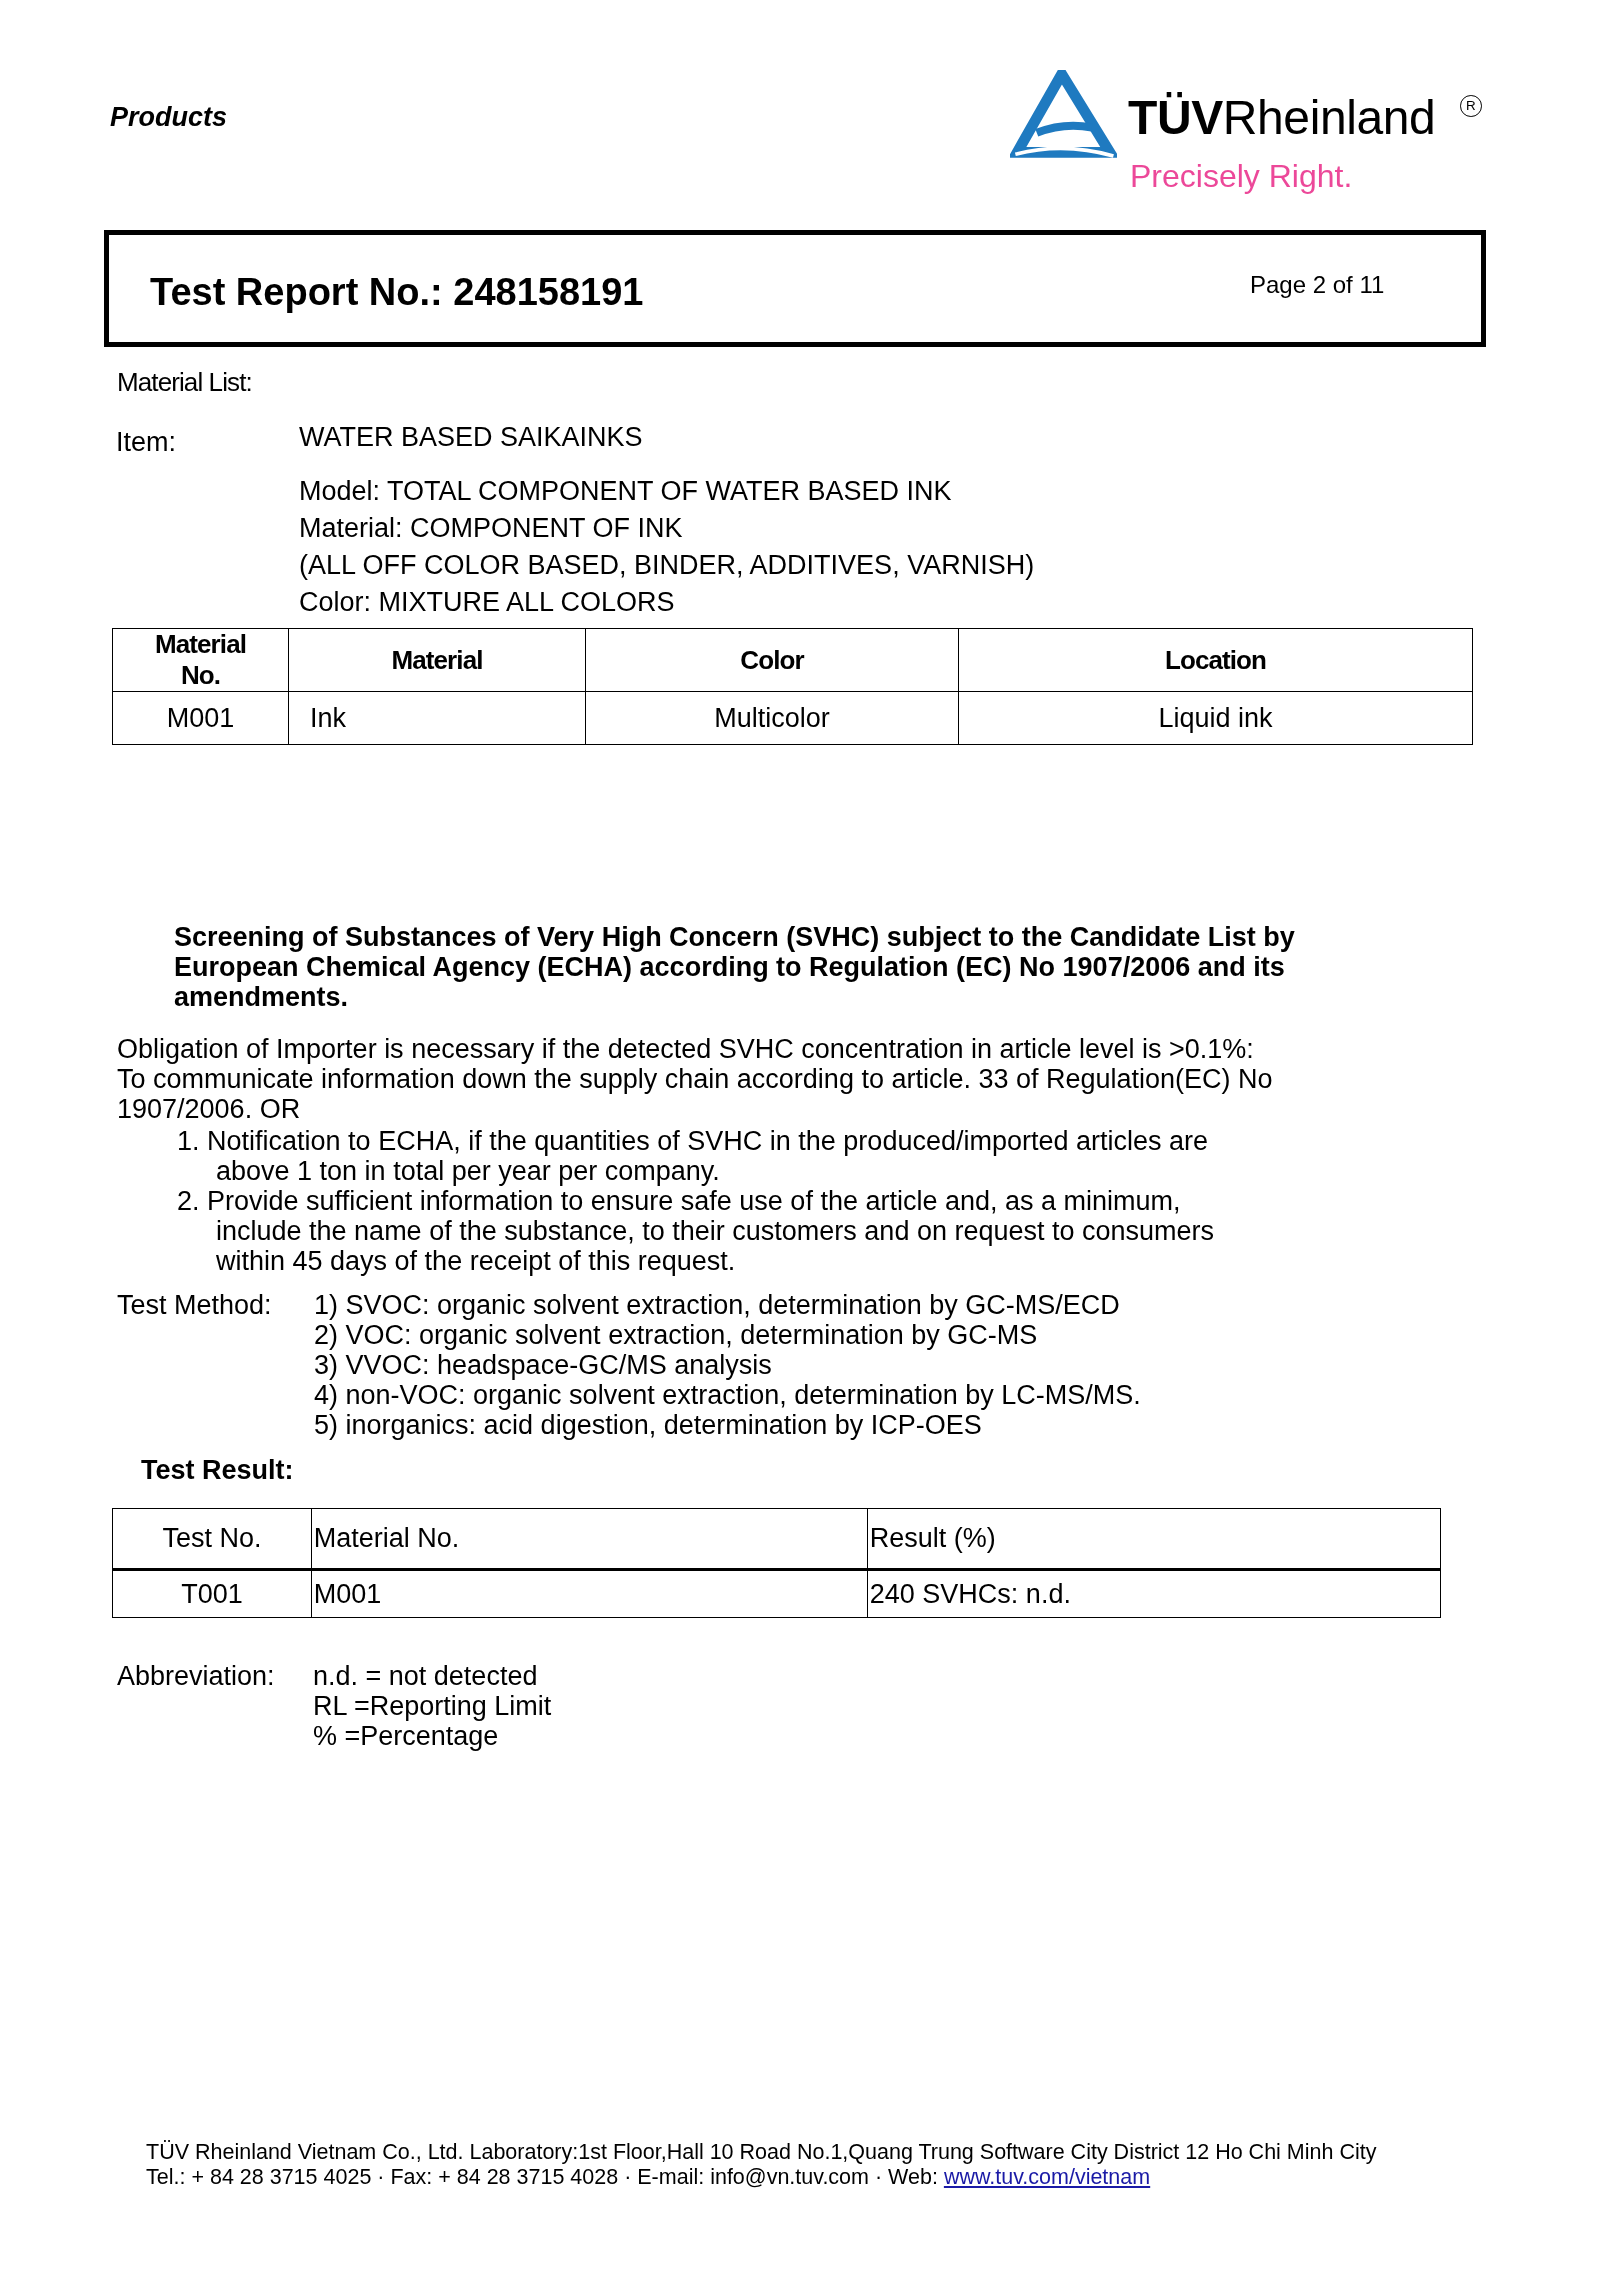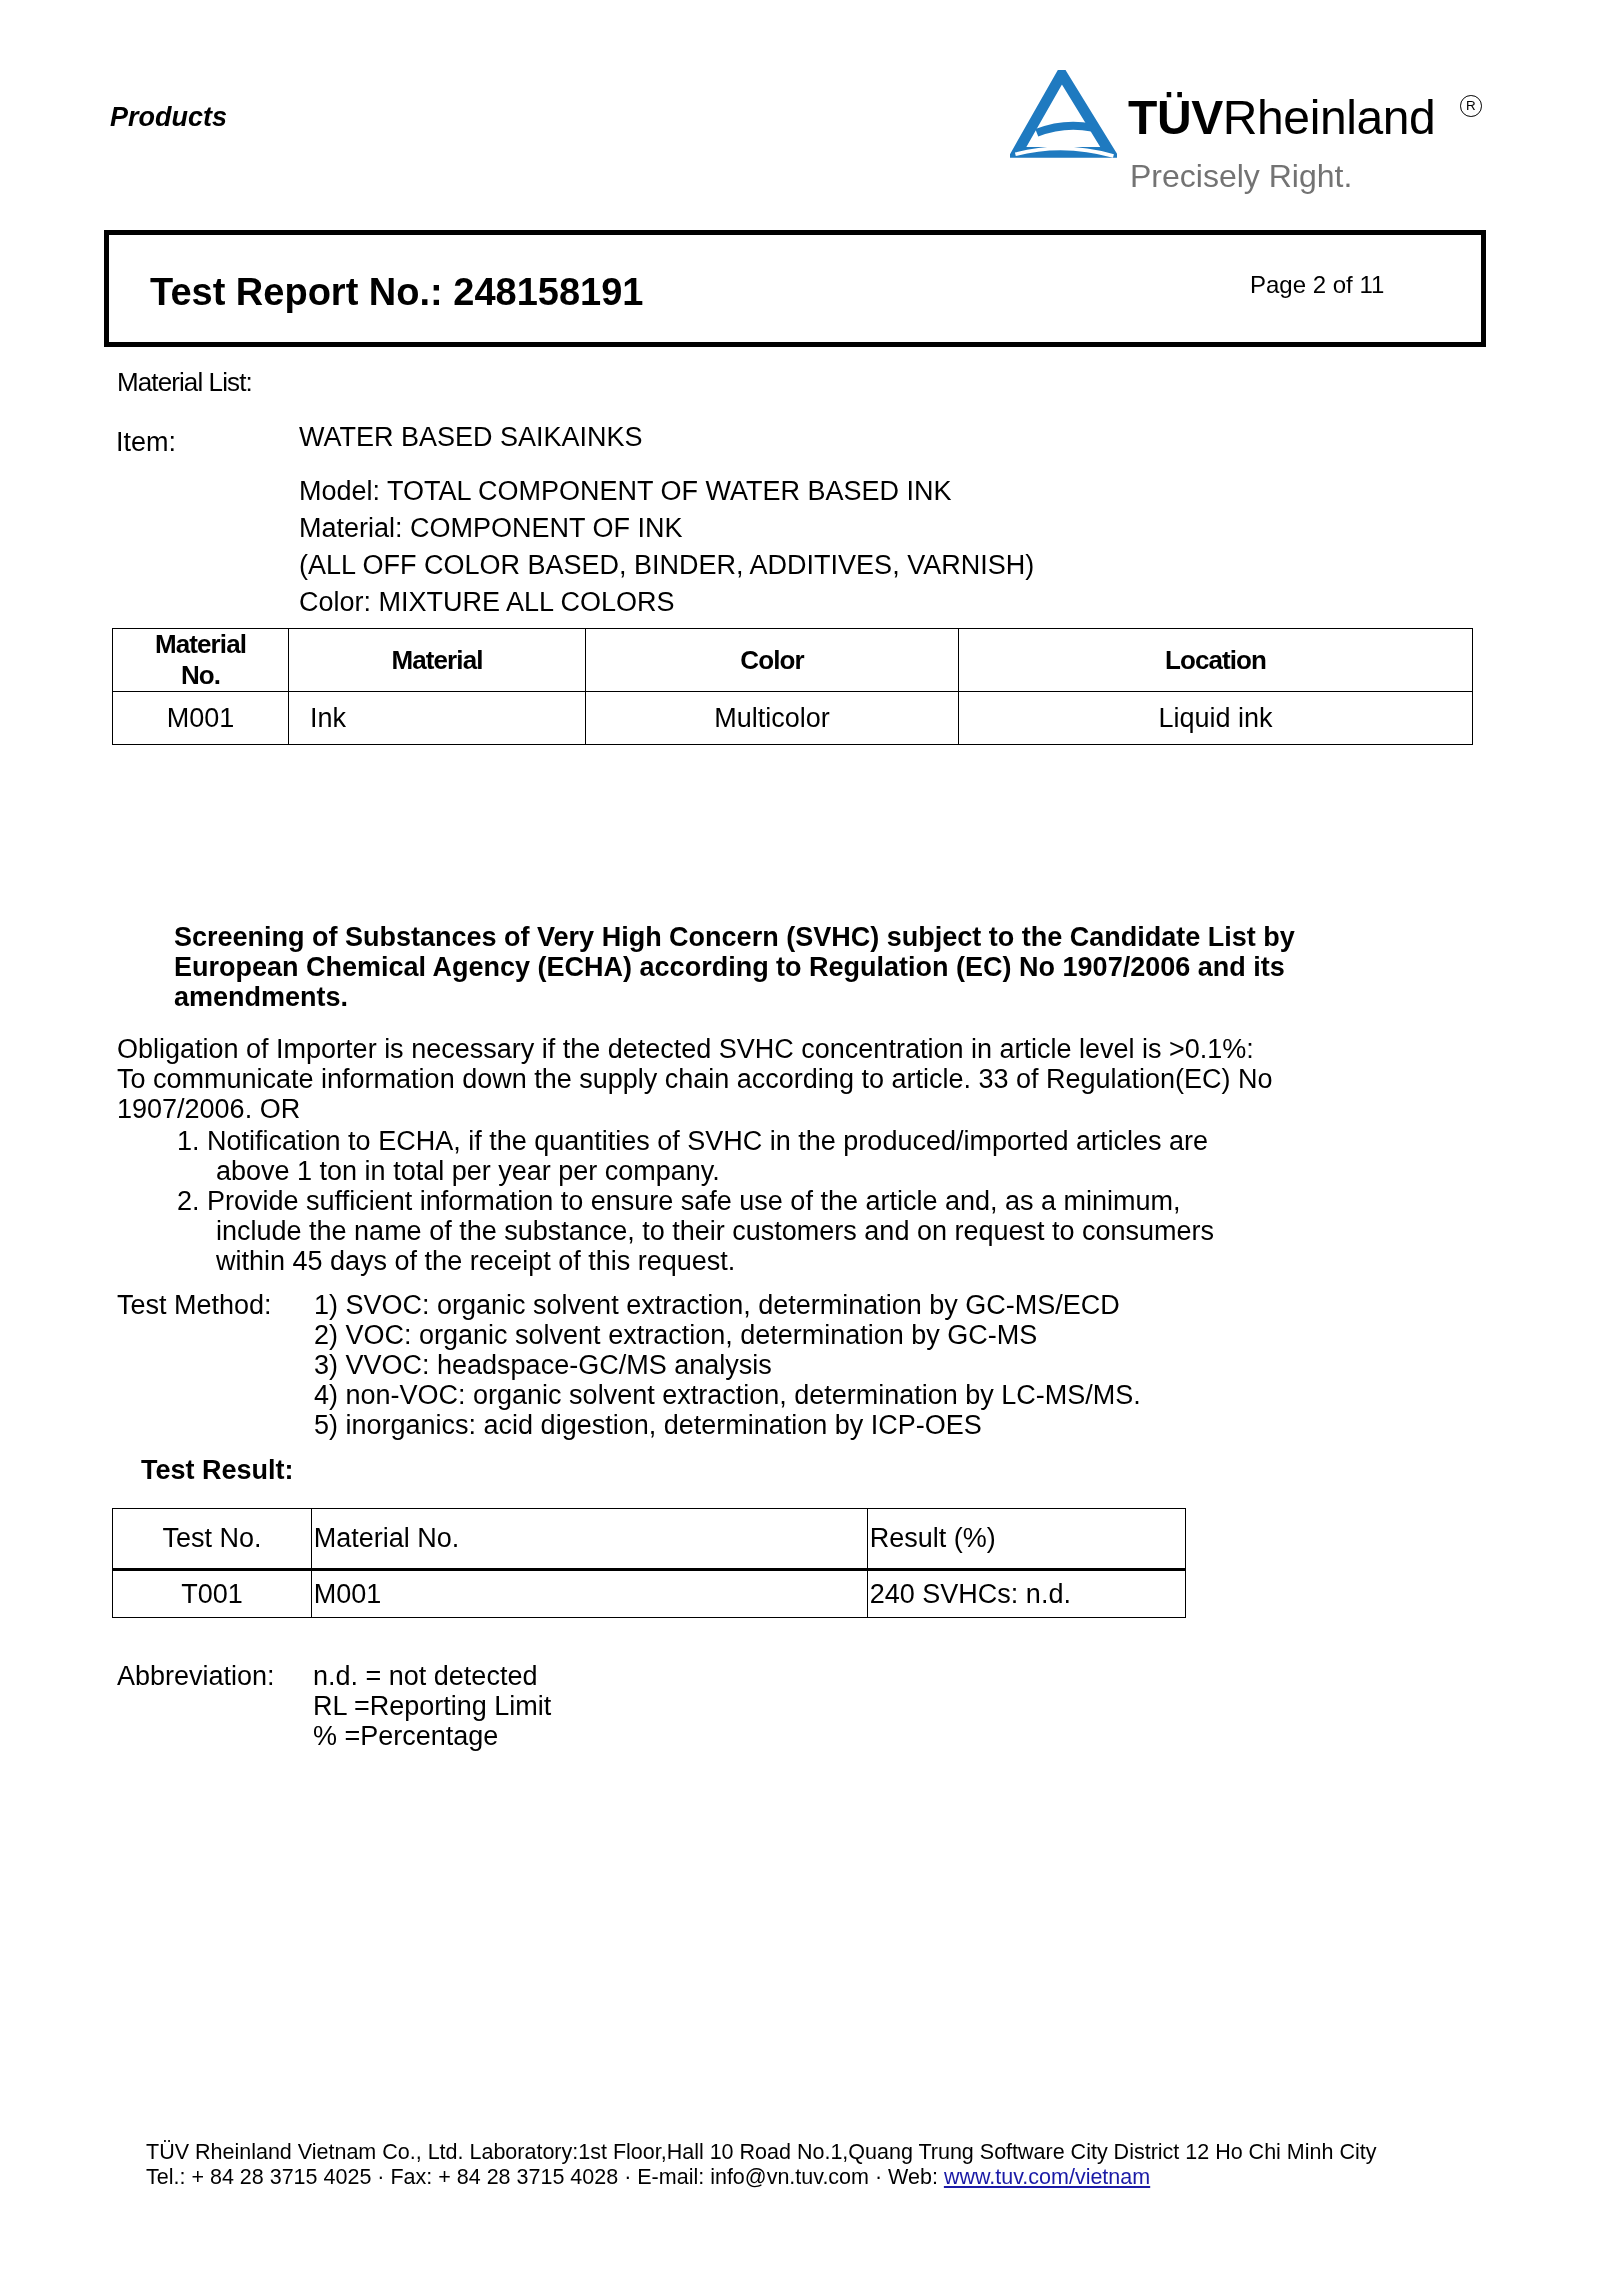--- a/index.html
+++ b/index.html
@@ -7,21 +7,21 @@
     width: 1622px; height: 2293px; position: relative; overflow: hidden;
     font-family: "Liberation Sans", sans-serif; color: #000;
   }
   .abs { position: absolute; }
   .hdr-section { left: 110px; top: 102px; font-size: 27px; font-weight: bold; font-style: italic; }
   .logo { left: 1010px; top: 70px; width: 484px; height: 125px; }
   .logo svg { position: absolute; left: 0; top: 0; }
   .logo-brand { position: absolute; left: 118px; top: 19.7px; font-size: 48px; letter-spacing: -0.4px; }
   .logo-brand b { font-weight: bold; }
   .logo-reg { position: absolute; left: 450px; top: 25px; font-size: 18px; border: 1.8px solid #000; border-radius: 50%; width: 19.7px; height: 19.7px; line-height: 19.7px; text-align: center; font-size: 13.4px; }
-  .logo-tag { position: absolute; left: 120px; top: 88px; font-size: 32px; color: #737373; }
+  .logo-tag { position: absolute; left: 120px; top: 88px; font-size: 32px; color: #ec4899; }
 
   .report-box {
     left: 104px; top: 230px; width: 1372px; height: 107px;
     border: 5.4px solid #000;
   }
   .report-title { position: absolute; left: 41px; top: 36px; font-size: 38px; font-weight: bold; }
   .report-page { position: absolute; left: 1141px; top: 36px; font-size: 24px; }
 
   .txt { font-size: 27px; line-height: 30px; white-space: nowrap; }
   .bold { font-weight: bold; }
@@ -121,21 +121,21 @@
 <div class="abs txt" style="left:314px; top:1290px;">
   <div>1) SVOC: organic solvent extraction, determination by GC-MS/ECD</div>
   <div>2) VOC: organic solvent extraction, determination by GC-MS</div>
   <div>3) VVOC: headspace-GC/MS analysis</div>
   <div>4) non-VOC: organic solvent extraction, determination by LC-MS/MS.</div>
   <div>5) inorganics: acid digestion, determination by ICP-OES</div>
 </div>
 <div class="abs txt bold" style="left:117px; top:1455px;margin-left:24px;">Test Result:</div>
 
 
-<colgoup></colgoup><table class="grid" style="left:112px; top:1508px; width:1074px;">
+<colgoup></colgoup><table class="grid" style="left:112px; top:1508px; width:1329px;">
 
   <colgroup>
       <col style="width:199px">
       <col style="width:556px">
       <col>
     </colgroup>
   <tbody>
       <tr style="height:61px;">
     <td style="text-align:center; border-bottom-width:3.6px;">Test No.</td>
     <td style="padding-left:1.8px; border-bottom-width:3.6px;">Material No.</td>

